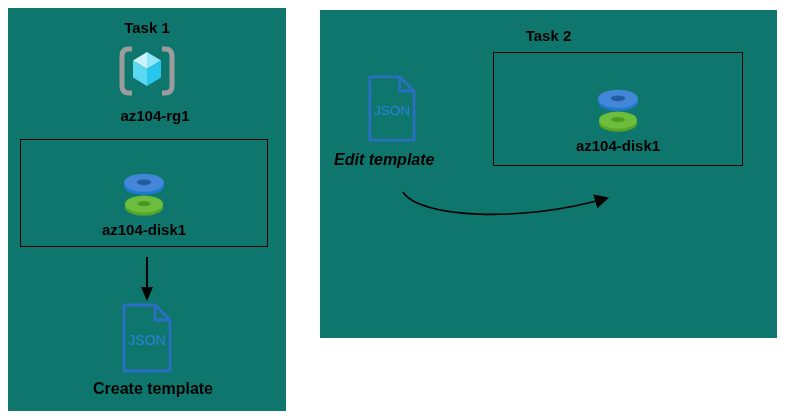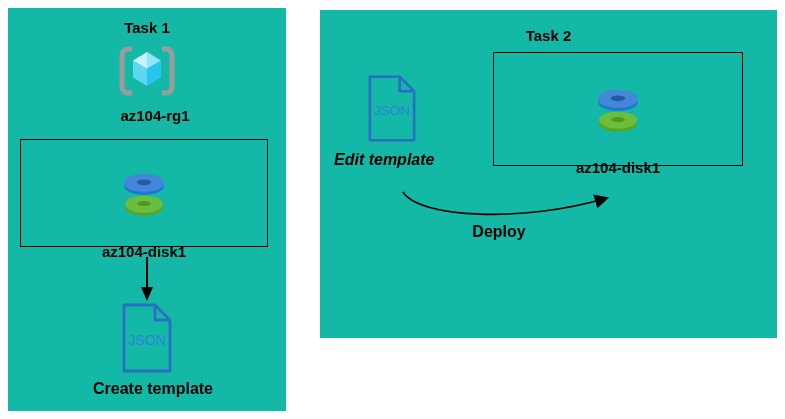--- a/index.html
+++ b/index.html
@@ -1,21 +1,21 @@
 <!DOCTYPE html>
 <html><head>
 <meta charset="utf-8">
 <style>
   html,body { margin:0; padding:0; background:#ffffff; }
   .page {
     position:relative; width:785px; height:419px; overflow:hidden;
     font-family:"Liberation Sans", sans-serif; color:#000;
     background:#ffffff;
   }
-  .panel { position:absolute; background:#14b8a6; }
+  .panel { position:absolute; background:#0f766e; }
   .panel-task1 { left:8px;  top:8px;  width:278px; height:403px; }
   .panel-task2 { left:320px; top:10px; width:457px; height:328px; }
 
   .title {
     position:absolute; left:0; right:0; margin:0; text-align:center;
     font-size:15px; font-weight:700;
   }
   .panel-task1 .title { top:11px; }
   .panel-task2 .title { top:17px; }
 
@@ -25,21 +25,21 @@
   .rg-label  { position:absolute; left:16px; right:0; top:99px; text-align:center;
                font-size:15px; font-weight:700; }
 
   .disk-box {
     position:absolute; border:1px solid #000; box-sizing:border-box;
     display:flex; flex-direction:column; align-items:center;
   }
   .box-task1 { left:12px;  top:131px; width:248px; height:108px; padding-top:31px; }
   .box-task2 { left:173px; top:42px;  width:250px; height:114px; padding-top:34px; }
   .icon-disk { width:58px; height:48px; }
-  .disk-label { margin-top:24px; font-size:15px; font-weight:700; }
+  .disk-label { margin-top:2px; font-size:15px; font-weight:700; }
 
   .down-arrow { position:absolute; top:249px; width:16px; height:44px; }
   .icon-json  { position:absolute; width:52px; height:70px; }
   .json-task1 { top:295px; }
   .json-task2 { left:47px; top:64px; width:50px; height:69px; }
 
   .caption { position:absolute; font-size:16px; font-weight:700; }
   .caption-create { left:12px; right:0; top:372px; text-align:center; }
   .caption-edit   { left:14px; top:141px; width:122px; text-align:left;font-style:italic; }
   .caption-deploy { left:119px; top:213px; width:120px; text-align:center; }
@@ -128,16 +128,15 @@
     <span class="curved-arrow">
       <svg width="240" height="50" viewBox="0 0 240 50">
         <defs>
           <marker id="ah" viewBox="0 0 10 10" refX="8.5" refY="5" markerWidth="9" markerHeight="9" orient="auto">
             <path d="M0,0 L10,5 L0,10 Z" fill="#000"></path>
           </marker>
         </defs>
         <path d="M8,10 C24,36 128,41 212,16" fill="none" stroke="#000" stroke-width="1.6" marker-end="url(#ah)"></path>
       </svg>
     </span>
-    <div class="caption caption-deploy">Deploy</div>
   </section>
 
 </div>
 
 </body></html>

